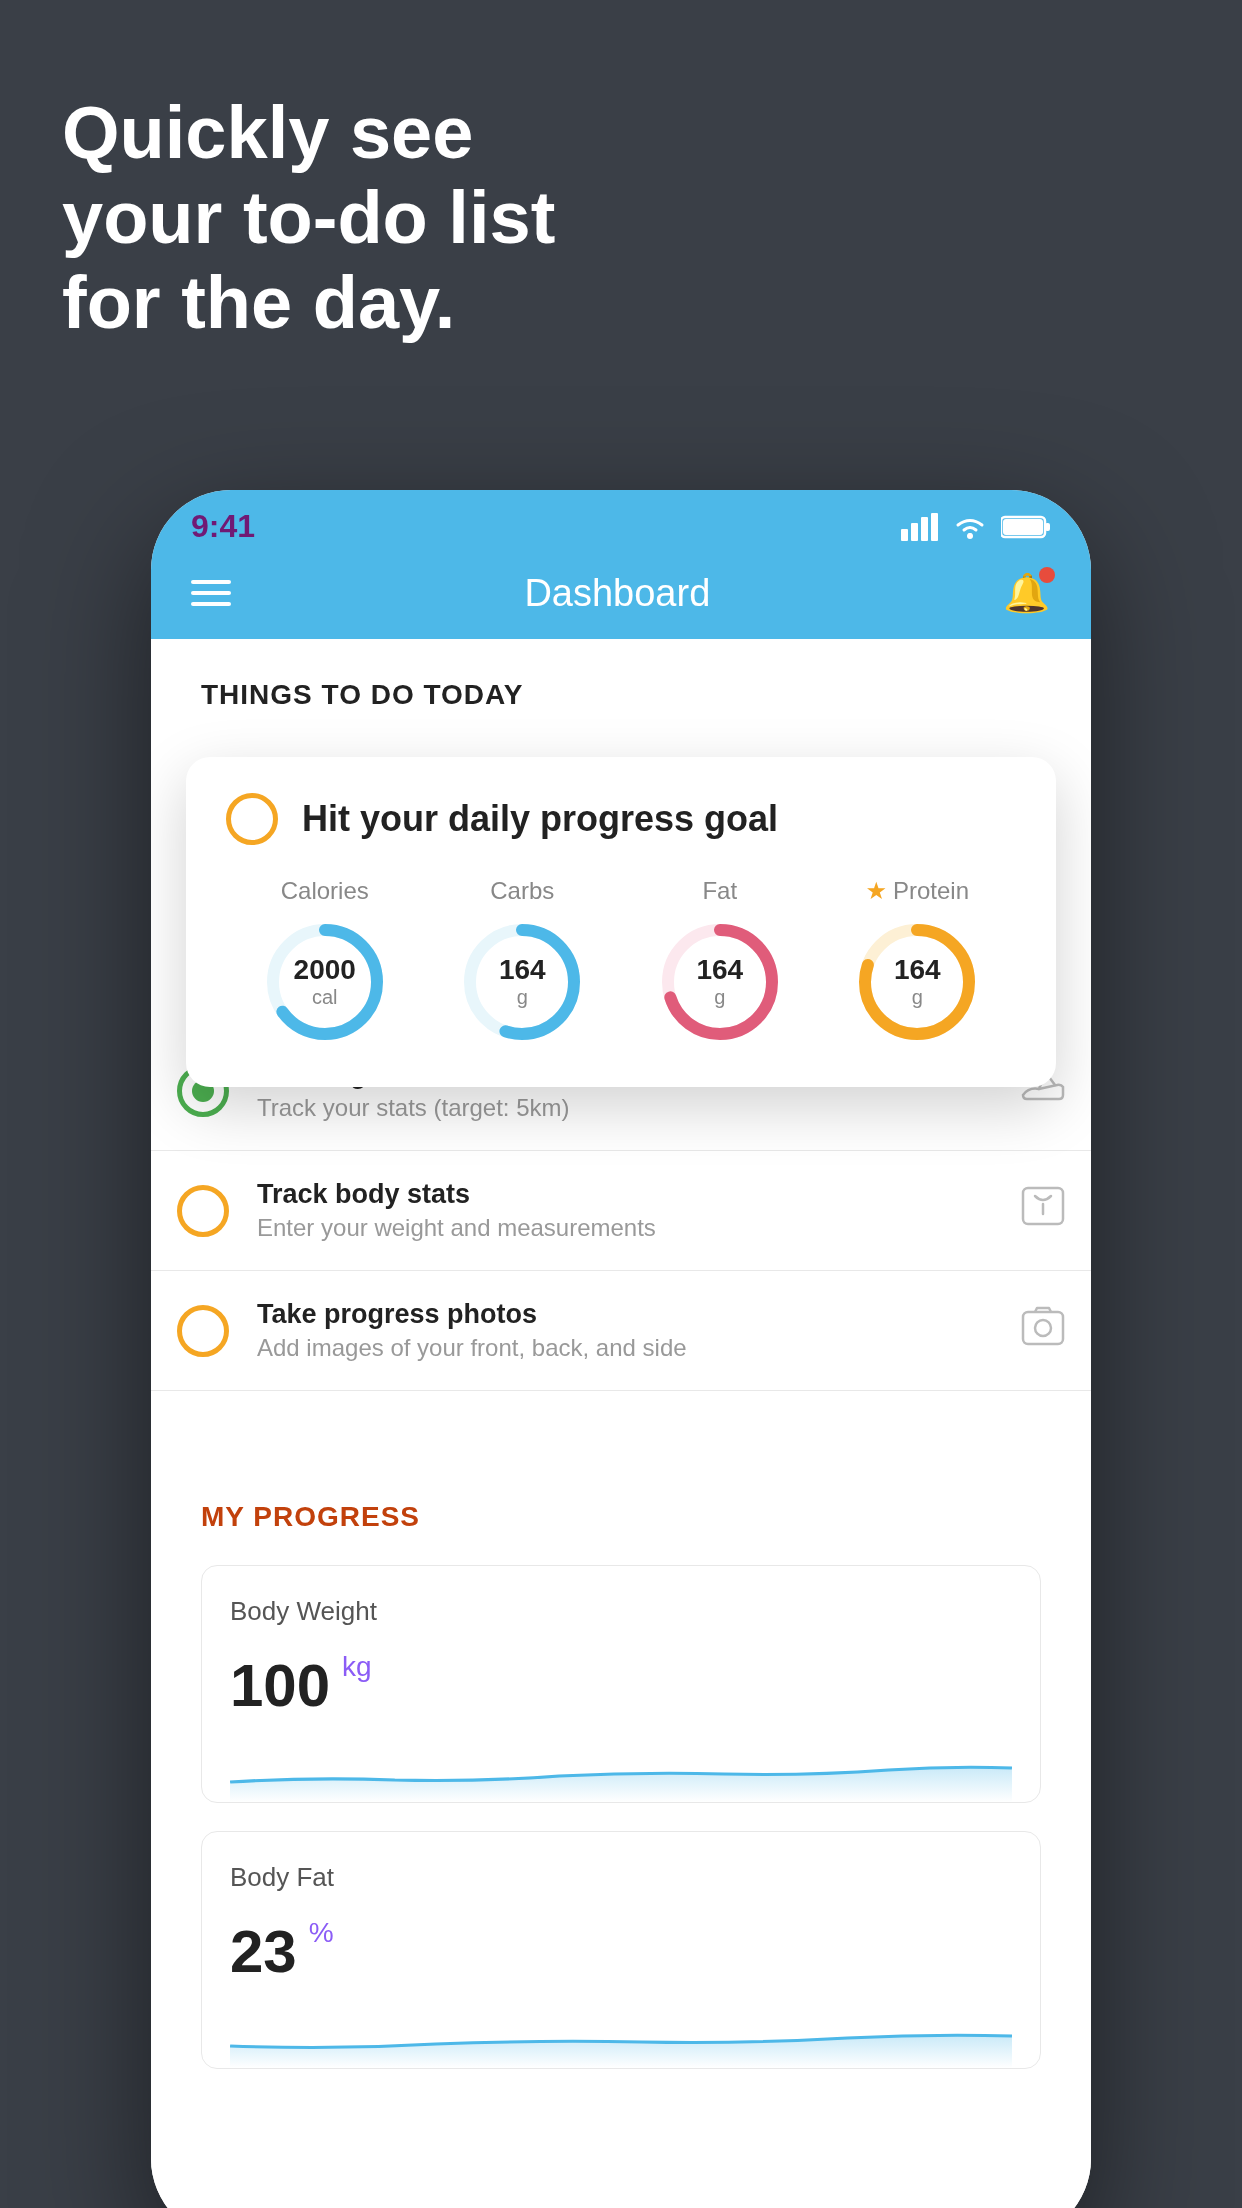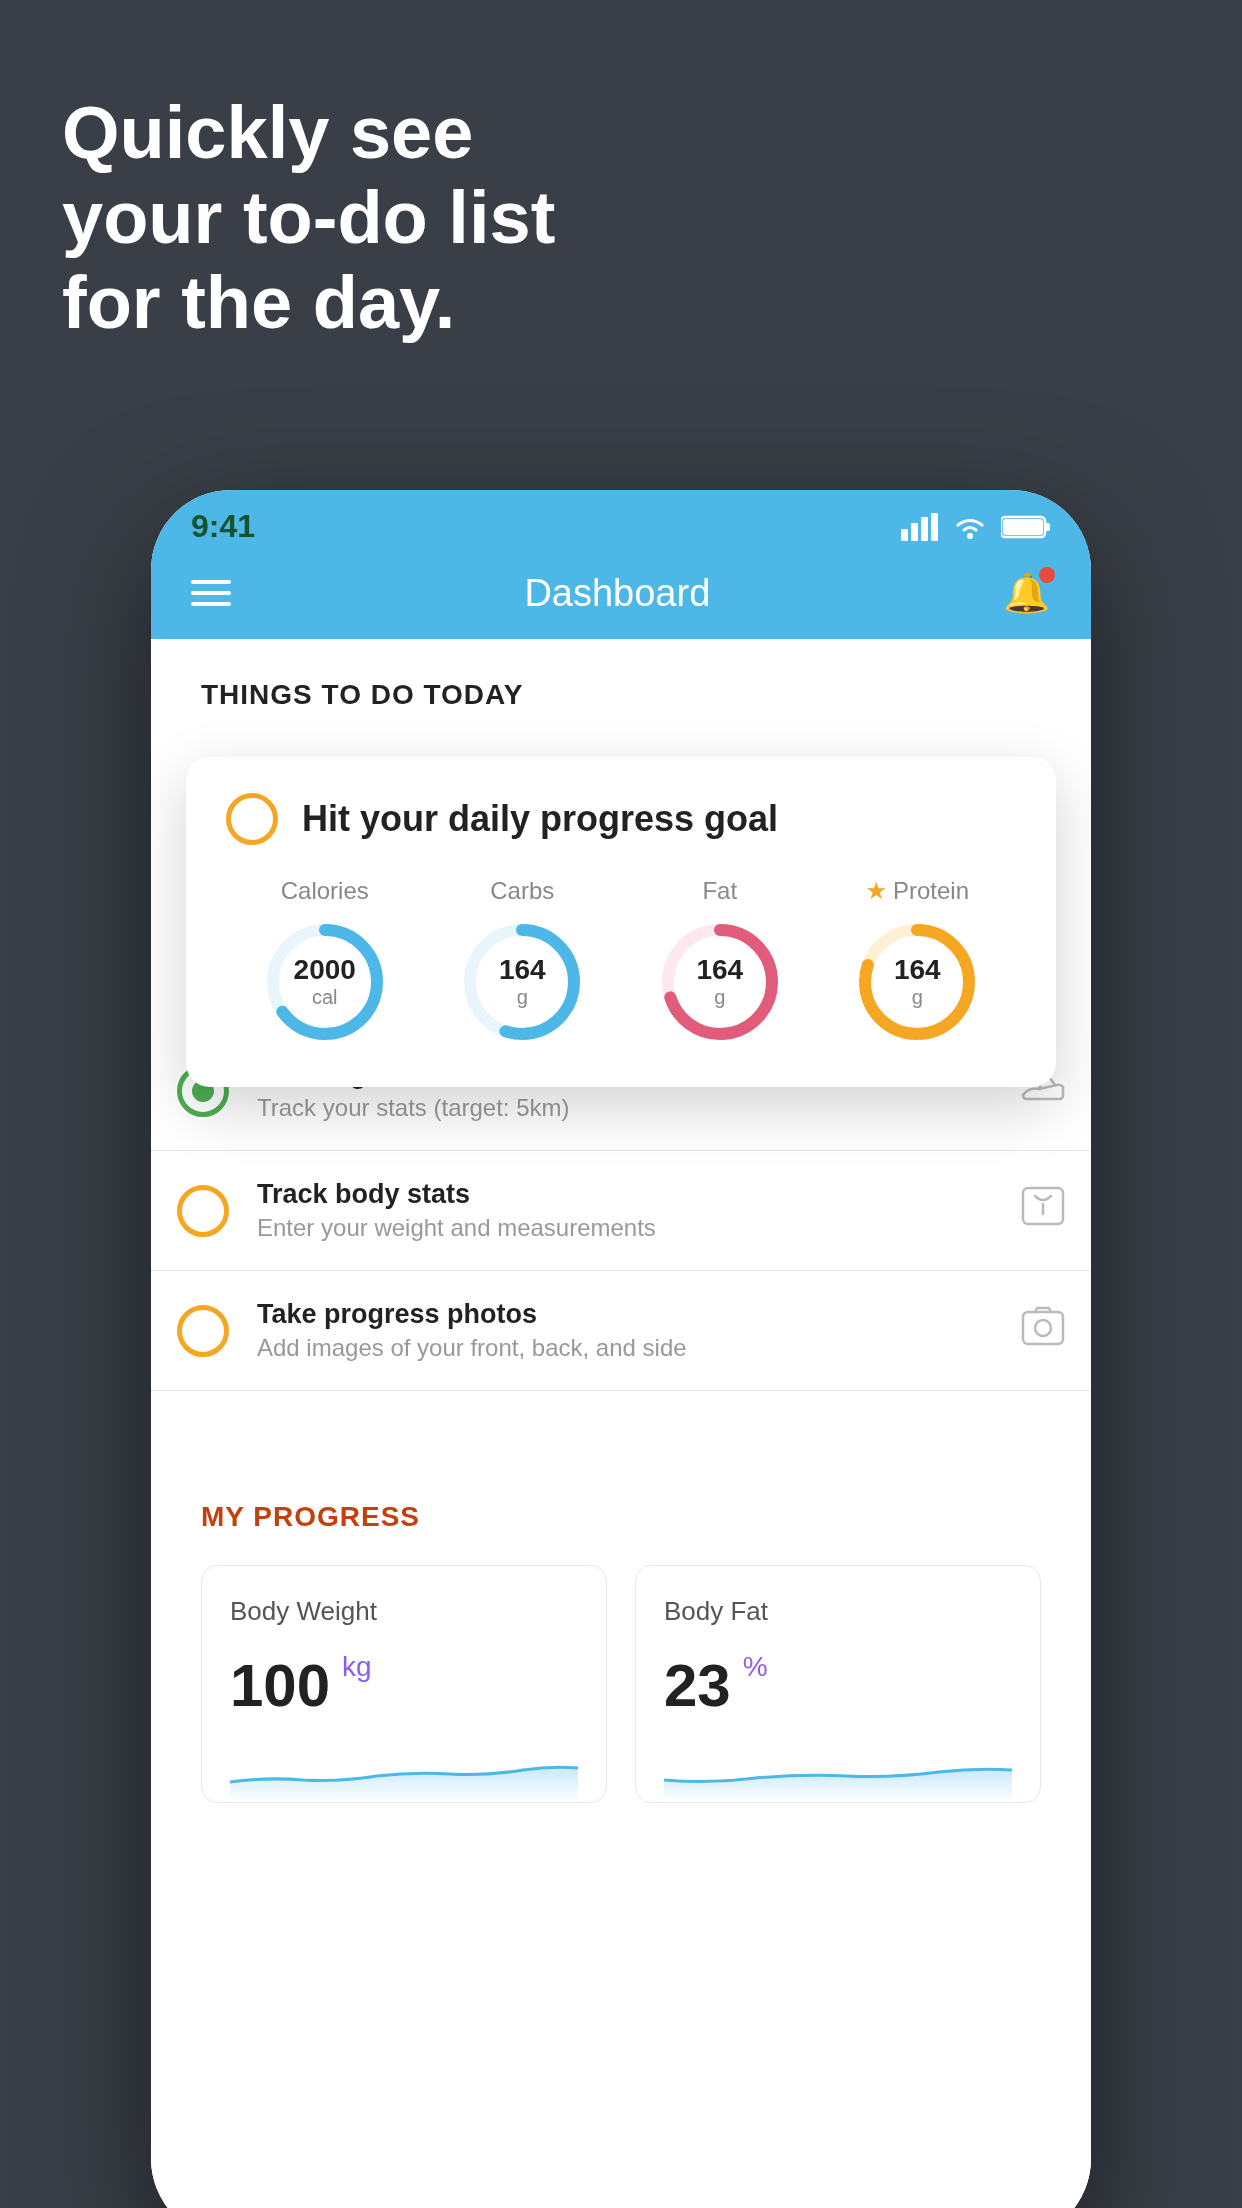--- a/index.html
+++ b/index.html
@@ -40,21 +40,21 @@
 
     
     .status-bar {
       background: #4db8e8;
       padding: 18px 40px 10px 40px;
       display: flex;
       justify-content: space-between;
       align-items: center;
     }
     .status-time {
-      color: #14532d;
+      color: #701a75;
       font-size: 32px;
       font-weight: 600;
     }
     .status-icons {
       display: flex;
       align-items: center;
       gap: 12px;
       color: #fff;
       font-size: 26px;
     }
@@ -287,20 +287,21 @@
       font-size: 28px;
       font-weight: 800;
       color: #c2410c;
       letter-spacing: 1px;
       text-transform: uppercase;
       margin-bottom: 32px;
     }
     .progress-cards {
       display: flex;
       gap: 28px;
+      flex-direction: column;
     }
     .progress-card {
       flex: 1;
       background: #fff;
       border: 1px solid #e8e8e8;
       border-radius: 16px;
       padding: 30px 28px 0 28px;
       overflow: hidden;
     }
     .progress-card-title {

